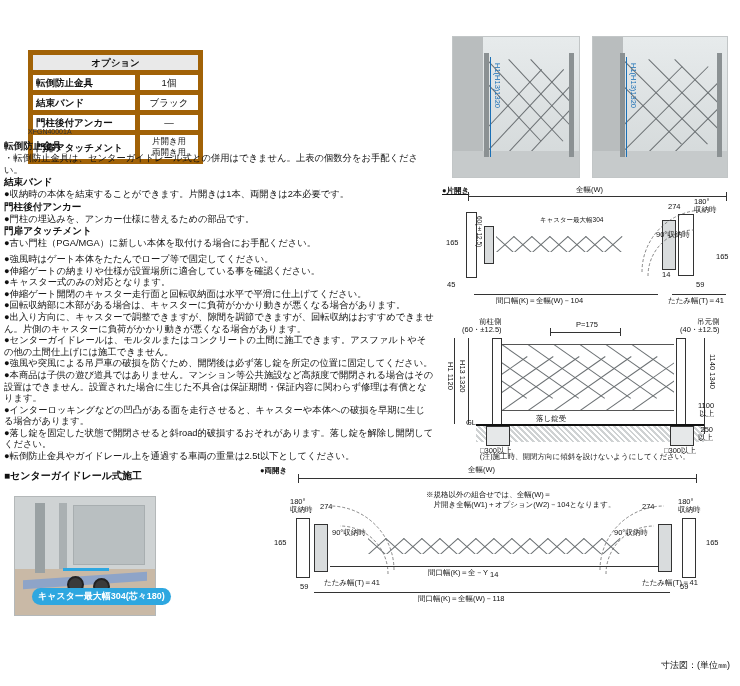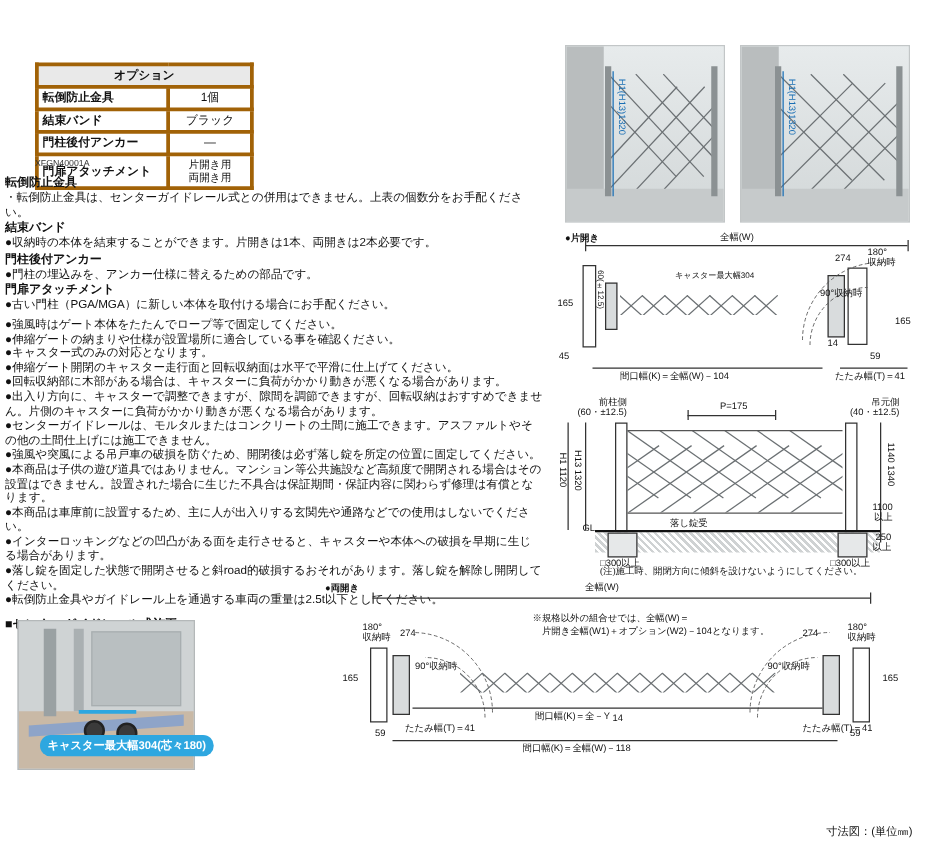--- a/index.html
+++ b/index.html
@@ -9,21 +9,21 @@
     font-family:"Liberation Sans", sans-serif;
     font-size:9px;
     color:#111;
     position:relative;
     overflow:hidden;
   }
   .abs{position:absolute;}
 
   
   #option-table{left:28px;top:50px;width:175px;border-collapse:collapse;font-size:9.5px;}
-  #option-table td,#option-table th{border:3px solid #a16207;padding:1px 3px;line-height:13px;margin-top:44px;}
+  #option-table td,#option-table th{border:5px solid #a16207;padding:1px 3px;line-height:13px;margin-top:44px;}
   #option-table th{background:#e9e9e9;font-weight:bold;text-align:center;}
   #option-table td.k{width:96px;font-weight:bold;background:#fff;}
   #option-table td.v{text-align:center;}
   #option-table td.v2{text-align:center;line-height:11px;font-size:8.5px;}
   .tbl-code{left:28px;top:128px;font-size:7px;color:#333;}
   .ln{font-size:9.3px;line-height:11.6px;color:#111;}
   #notes{left:4px;top:140px;width:430px;}
   #notes div{margin:0;}
   .sec{font-weight:bold;font-size:9.6px;margin-top:1px;}
 
@@ -106,21 +106,20 @@
   <div style="height:4px"></div>
   <div class="ln">●強風時はゲート本体をたたんでロープ等で固定してください。</div>
   <div class="ln">●伸縮ゲートの納まりや仕様が設置場所に適合している事を確認ください。</div>
   <div class="ln">●キャスター式のみの対応となります。</div>
   <div class="ln">●伸縮ゲート開閉のキャスター走行面と回転収納面は水平で平滑に仕上げてください。</div>
   <div class="ln">●回転収納部に木部がある場合は、キャスターに負荷がかかり動きが悪くなる場合があります。</div>
   <div class="ln">●出入り方向に、キャスターで調整できますが、隙間を調節できますが、回転収納はおすすめできません。片側のキャスターに負荷がかかり動きが悪くなる場合があります。</div>
   <div class="ln">●センターガイドレールは、モルタルまたはコンクリートの土間に施工できます。アスファルトやその他の土間仕上げには施工できません。</div>
   <div class="ln">●強風や突風による吊戸車の破損を防ぐため、開閉後は必ず落し錠を所定の位置に固定してください。</div>
   <div class="ln">●本商品は子供の遊び道具ではありません。マンション等公共施設など高頻度で開閉される場合はその設置はできません。設置された場合に生じた不具合は保証期間・保証内容に関わらず修理は有償となります。</div>
-  <div class="ln">●本商品は車庫前に設置するため、主に人が出入りする玄関先や通路などでの使用はしないでください。</div>
   <div class="ln">●インターロッキングなどの凹凸がある面を走行させると、キャスターや本体への破損を早期に生じる場合があります。</div>
   <div class="ln">●落し錠を固定した状態で開閉させると斜road的破損するおそれがあります。落し錠を解除し開閉してください。</div>
   <div class="ln">●転倒防止金具やガイドレール上を通過する車両の重量は2.5t以下としてください。</div>
 
   <div style="height:6px"></div>
   <div class="blkhdr">■センターガイドレール式施工</div>
 </div>
 
 <div class="abs" id="photo">
   <div class="floor"></div>
@@ -168,21 +167,21 @@
     <i style="left:-26px;top:0;width:120px;transform:rotate(45deg)"></i>
     <i style="left:-26px;top:92px;width:120px;transform:rotate(-45deg)"></i>
   </div>
   <div class="pp-post" style="left:27px;top:16px;height:104px;"></div>
   <div class="pp-post" style="left:124px;top:16px;height:104px;"></div>
   <div class="dimlabel" style="left:36px;top:26px;">H1(H13)1320</div>
   <div class="dimarrow" style="left:33px;top:20px;height:100px;"></div>
 </div>
 
 <div class="abs" style="left:440px;top:186px;width:296px;height:128px;">
-  <div class="lblb" style="left:12px;top:0px;">●片開き</div>
+  <div class="lblb" style="left:2px;top:0px;text-decoration:underline;">●片開き</div>
   <div class="lbl" style="left:136px;top:-1px;">全幅(W)</div>
   <div class="line-h" style="left:28px;top:10px;width:258px;"></div>
   <div class="line-v" style="left:28px;top:6px;height:9px;"></div>
   <div class="line-v" style="left:286px;top:6px;height:9px;"></div>
 
   <div class="box" style="left:26px;top:26px;width:9px;height:64px;"></div>
   <div class="box grayfill" style="left:44px;top:40px;width:8px;height:36px;"></div>
 
   <div class="lattice" style="left:56px;top:50px;width:138px;height:16px;">
     <i style="left:0;top:0;width:24px;transform:rotate(42deg)"></i>

